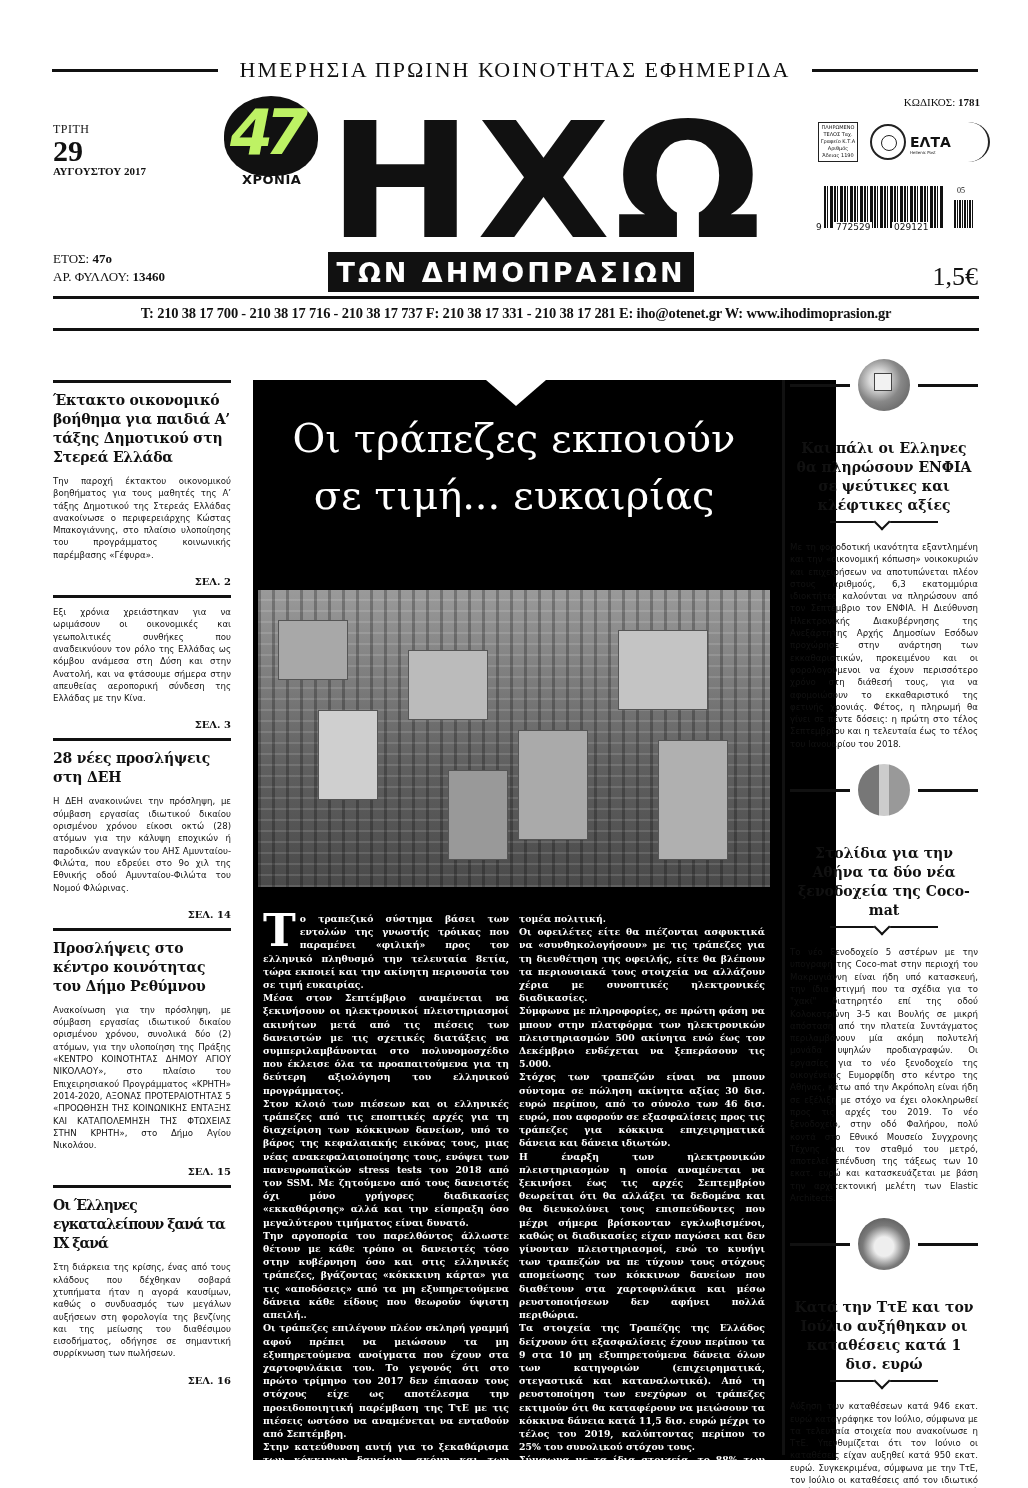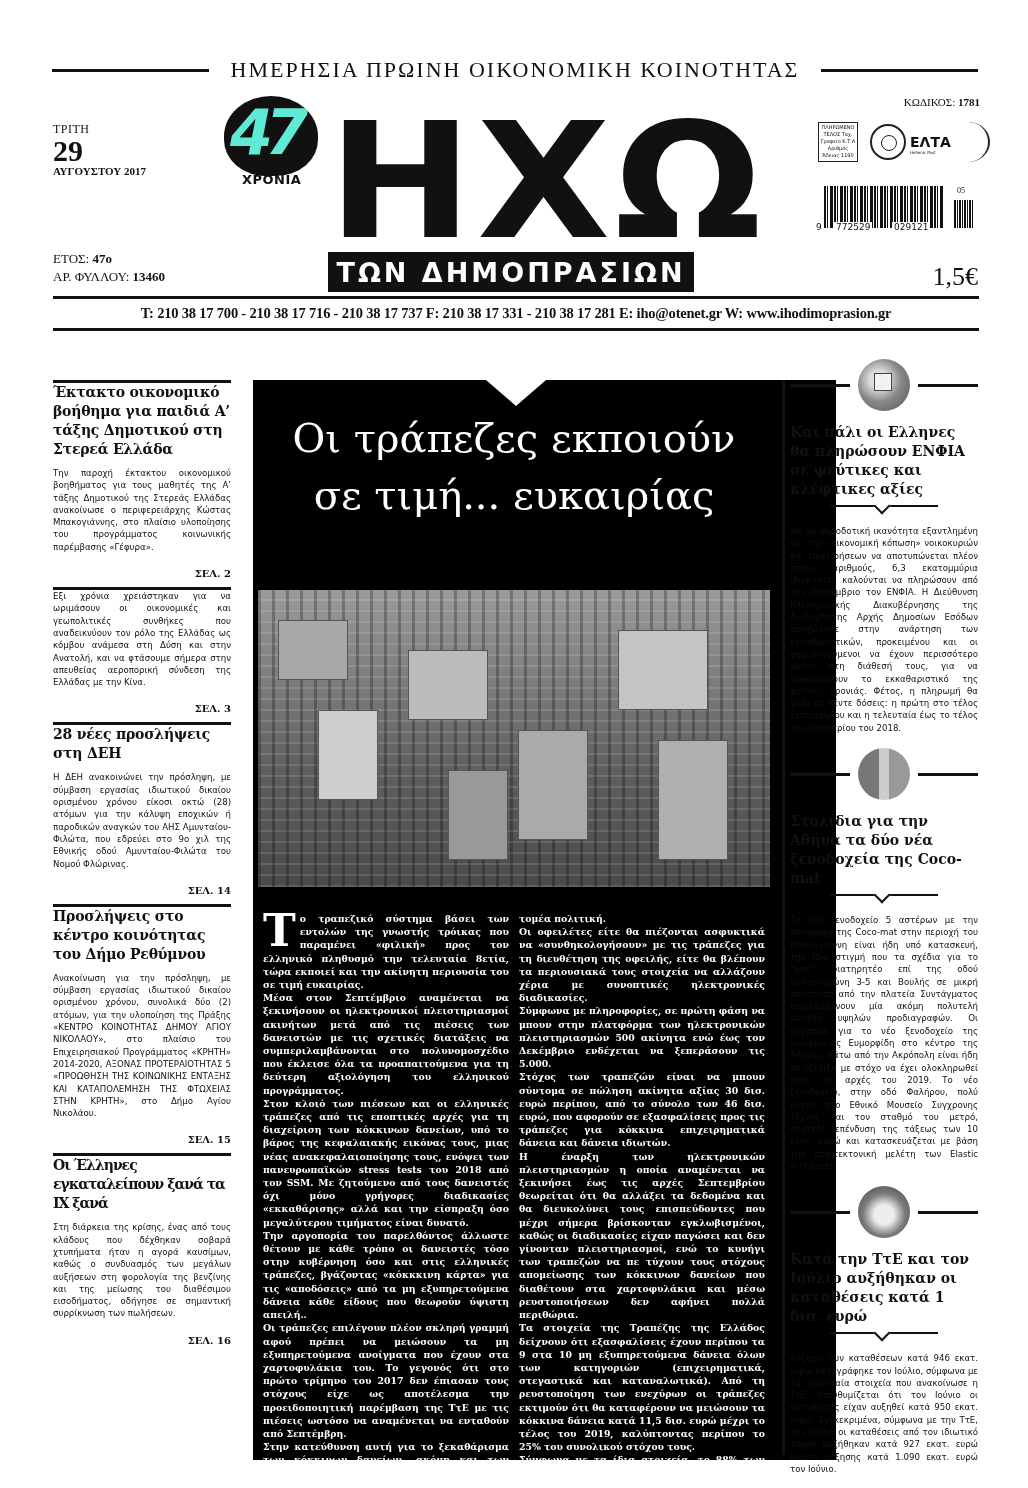--- a/index.html
+++ b/index.html
@@ -16,21 +16,21 @@
   .dateblock { position: absolute; top: 122px; left: 53px; font-family: "Liberation Serif", serif; }
   .dateblock .day { font-size: 12px; letter-spacing: 0.5px; }
   .dateblock .num { font-size: 30px; font-weight: bold; line-height: 28px; }
   .dateblock .month { font-size: 11px; font-weight: bold; }
 
   .issueblock { position: absolute; top: 250px; left: 53px; font-family: "Liberation Serif", serif; font-size: 13px; line-height: 18px; }
   .issueblock b { font-weight: bold; }
 
   .badge47 { position: absolute; top: 96px; left: 224px; width: 94px; height: 80px; }
   .badge47 .circle { position: absolute; left: 0; top: 0; width: 94px; height: 80px; border-radius: 50% 50% 45% 45%; background: #111; overflow: hidden; }
-  .badge47 .digits { position: absolute; left: 6px; top: 2px; font-family: "DejaVu Sans", sans-serif; font-weight: bold; font-size: 62px; color: #5eead4; letter-spacing: -8px; font-style: italic; line-height: 70px; }
+  .badge47 .digits { position: absolute; left: 6px; top: 2px; font-family: "DejaVu Sans", sans-serif; font-weight: bold; font-size: 62px; color: #bef264; letter-spacing: -8px; font-style: italic; line-height: 70px; }
   .badge47 .xronia { position: absolute; left: 18px; top: 76px; font-family: "DejaVu Sans", sans-serif; font-weight: bold; font-size: 13px; letter-spacing: 0.5px; }
 
   .masthead { position: absolute; top: 112px; left: 328px; width: 370px; height: 140px; font-family: "DejaVu Sans", sans-serif; font-weight: bold; font-size: 160px; line-height: 140px; letter-spacing: 4px; transform: scaleX(1.08); transform-origin: left top; }
   .subhead { position: absolute; top: 252px; left: 328px; width: 366px; height: 40px; background: #111; color: #fff; font-family: "DejaVu Sans", sans-serif; font-weight: bold; font-size: 27px; letter-spacing: 3px; display: flex; align-items: center; justify-content: center; }
 
   .stamps { position: absolute; top: 122px; left: 818px; width: 172px; height: 50px; }
   .stamp-box { position: absolute; left: 0; top: 0; width: 40px; height: 40px; border: 1px solid #222; font-size: 5px; font-family: "DejaVu Sans", sans-serif; text-align: center; line-height: 7px; padding-top: 1px; }
   .stamp-circle { position: absolute; left: 52px; top: 2px; width: 36px; height: 36px; border: 2px solid #222; border-radius: 50%; }
   .stamp-circle::after { content: ""; position: absolute; left: 9px; top: 9px; width: 14px; height: 14px; border: 1px solid #222; border-radius: 50%; }
   .elta { position: absolute; left: 92px; top: 12px; font-family: "DejaVu Sans", sans-serif; font-weight: bold; font-size: 14px; }
@@ -44,21 +44,21 @@
   .barsup { position: absolute; left: 143px; top: 0; font-family: Liberation Serif, serif; font-size: 8px; }
 
   .price { position: absolute; top: 262px; right: 50px; font-family: "Liberation Serif", serif; font-size: 26px; }
 
   .contact-top { position: absolute; top: 296px; left: 53px; width: 926px; height: 3px; background: #111; }
   .contact { position: absolute; top: 305px; left: 53px; width: 926px; text-align: center; font-family: "Liberation Serif", serif; font-weight: bold; font-size: 14.5px; letter-spacing: -0.2px; }
   .contact-bot { position: absolute; top: 328px; left: 53px; width: 926px; height: 3px; background: #111; }
 
   
   .leftcol { position: absolute; top: 380px; left: 53px; width: 178px; }
-  .story { border-top: 3px solid #111; padding-top: 0; margin-bottom: 6px; }
+  .story { border-top: 3px solid #111; padding-top: 8px; margin-bottom: 6px; }
   .story h2 { font-family: "DejaVu Serif", serif; font-weight: bold; font-size: 14px; line-height: 19px; margin-bottom: 8px; letter-spacing: -0.2px; }
   .story h2.tight { letter-spacing: -1px; }
   .story p { font-family: "DejaVu Sans", sans-serif; font-size: 8.6px; line-height: 12.3px; text-align: justify; }
   .story .sel { font-family: "DejaVu Serif", serif; font-weight: bold; font-size: 10px; text-align: right; margin-top: 15px; margin-bottom: 8px; }
 
   
   .center { position: absolute; top: 380px; left: 253px; width: 583px; height: 1080px; background: #000; color: #fff; }
   .notch { position: absolute; top: 0; left: 233px; width: 0; height: 0; border-left: 30px solid transparent; border-right: 30px solid transparent; border-top: 26px solid #fff; }
   .headline { position: absolute; top: 30px; left: 0; width: 522px; text-align: center; font-family: "DejaVu Serif", serif; font-size: 40px; line-height: 57px; color: #fff; }
   .photo { position: absolute; top: 210px; left: 5px; width: 512px; height: 297px; overflow: hidden;
@@ -74,32 +74,32 @@
 
   
   .rightcol { position: absolute; top: 355px; left: 790px; width: 188px; }
   .rstory { margin-bottom: 10px; }
   .rstory .thumbrow { display: flex; align-items: center; height: 60px; }
   .rstory .thumbrow .rule { flex: 1; height: 3px; background: #111; }
   .thumb { width: 52px; height: 52px; border-radius: 50%; margin: 0 8px; background: radial-gradient(circle at 40% 40%, #ddd 0 20%, #888 50%, #555 100%); position: relative; overflow: hidden; }
   .thumb.t1::after { content: ""; position: absolute; left: 16px; top: 14px; width: 16px; height: 16px; background: #f2f2f2; border: 1px solid #444; }
   .thumb.t2 { background: linear-gradient(90deg, #777 0 40%, #ccc 40% 60%, #999 60%); }
   .thumb.t3 { background: radial-gradient(circle at 50% 55%, #eee 0 25%, #7a7a7a 55%, #444 100%); }
-  .rstory h2 { font-family: "DejaVu Serif", serif; font-weight: bold; font-size: 14px; line-height: 19px; text-align: left; margin: 8px 0 6px; }
+  .rstory h2 { font-family: "DejaVu Serif", serif; font-weight: bold; font-size: 14px; line-height: 19px; text-align: center; margin: 24px 0 6px; }
   .chev { position: relative; height: 14px; margin: 0 40px 6px; border-top: 2px solid #111; }
   .chev::after { content: ""; position: absolute; top: -2px; left: 50%; margin-left: -8px; width: 10px; height: 10px; border-right: 2px solid #111; border-bottom: 2px solid #111; transform: rotate(45deg); background: #fff; top: -7px; }
   .rstory p { font-family: "DejaVu Sans", sans-serif; font-size: 8.6px; line-height: 12.3px; text-align: justify; }
   .rightrule { position: absolute; top: 380px; left: 782px; width: 3px; height: 1075px; background: #111; }
 </style>
 </head>
 <body>
 
 <div class="tagline-row">
   <div class="rule"></div>
-  <div class="tagline">ΗΜΕΡΗΣΙΑ ΠΡΩΙΝΗ ΟΙΚΟΝΟΜΙΚΗ ΚΟΙΝΟΤΗΤΑΣ</div>
+  <div class="tagline">ΗΜΕΡΗΣΙΑ ΠΡΩΙΝΗ ΚΟΙΝΟΤΗΤΑΣ ΕΦΗΜΕΡΙΔΑ</div>
   <div class="rule"></div>
 </div>
 
 <div class="code">
   <span>ΚΩΔΙΚΟΣ:</span>
   <b>1781</b>
 </div>
 
 <div class="dateblock">
   <div class="day">ΤΡΙΤΗ</div>

